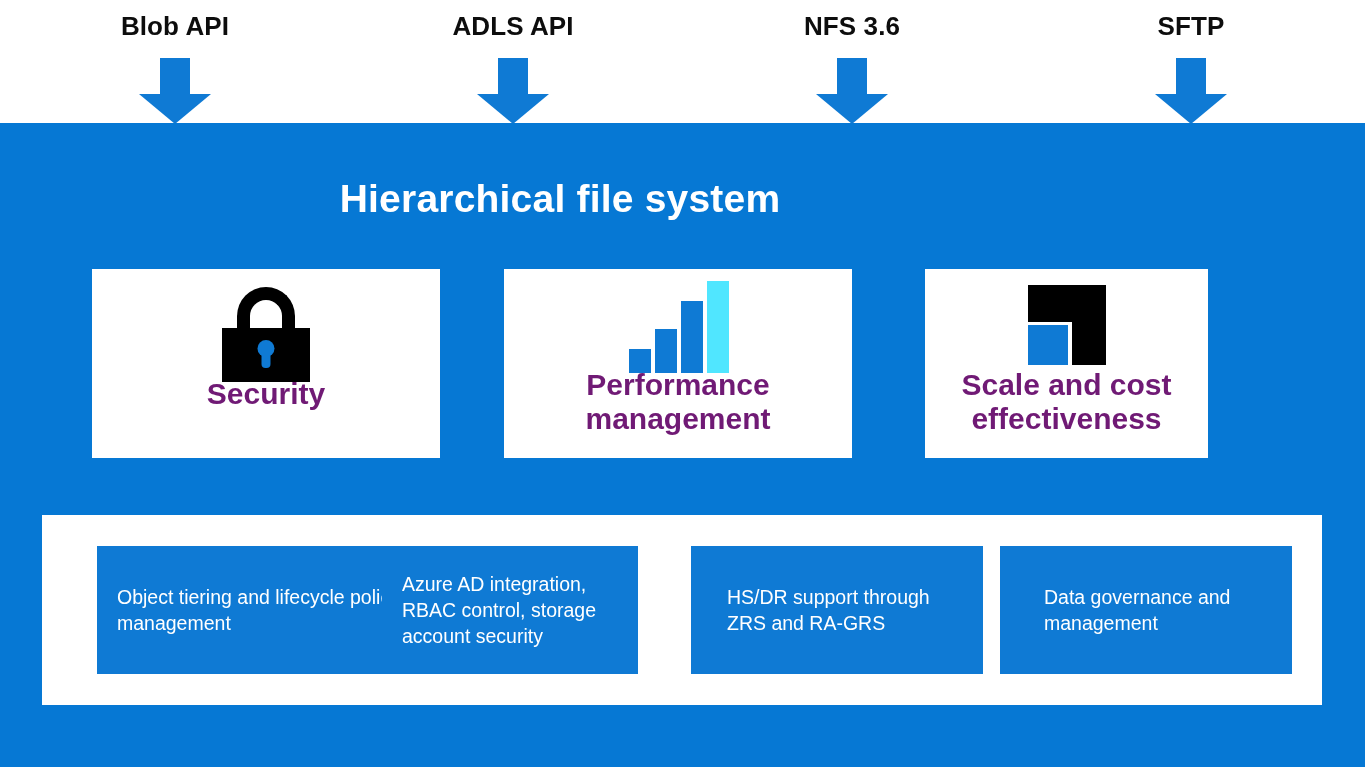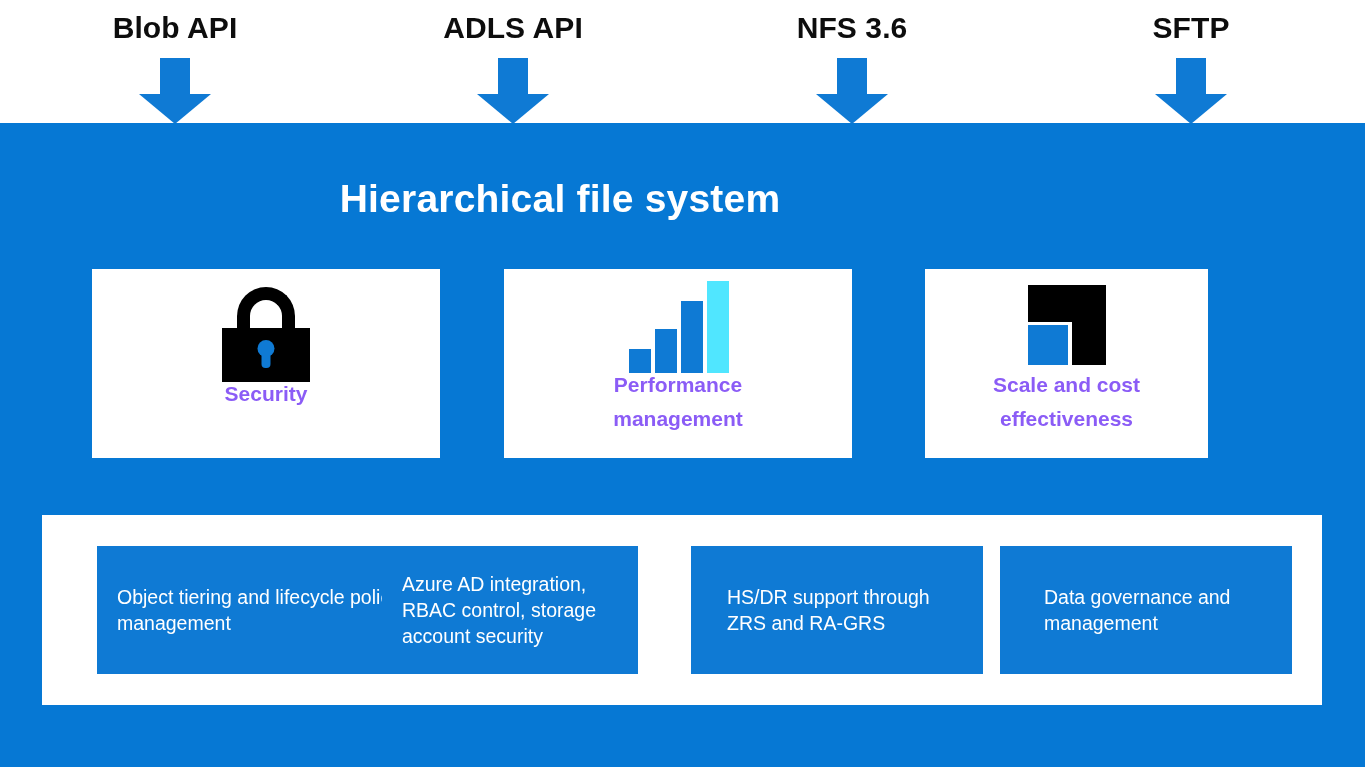--- a/index.html
+++ b/index.html
@@ -24,21 +24,21 @@
     height: 123px;
     background: #ffffff;
   }
   .api-entry {
     position: absolute;
     top: 0;
     width: 260px;
     text-align: center;
   }
   .api-label {
-    font-size: 30px;
+    font-size: 26px;
     font-weight: 700;
     color: #0d0d0d;
     line-height: 1;
     padding-top: 13px;
     letter-spacing: 0.1px;
     white-space: nowrap;
   }
   .arrow {
     position: absolute;
     top: 58px;
@@ -107,22 +107,22 @@
     left: 0;
     top: 0;
     width: 100%;
     height: 118px;
   }
   .card-label {
     position: absolute;
     left: 0;
     width: 100%;
     text-align: center;
-    color: #8b5cf6;
-    font-size: 21px;
+    color: #701a75;
+    font-size: 30px;
     font-weight: 700;
     line-height: 34px;
   }
   #label-security    { top: 108px; }
   #label-performance { top:  99px; }
   #label-scale       { top:  99px; }
 
   
   .lock {
     position: absolute;

